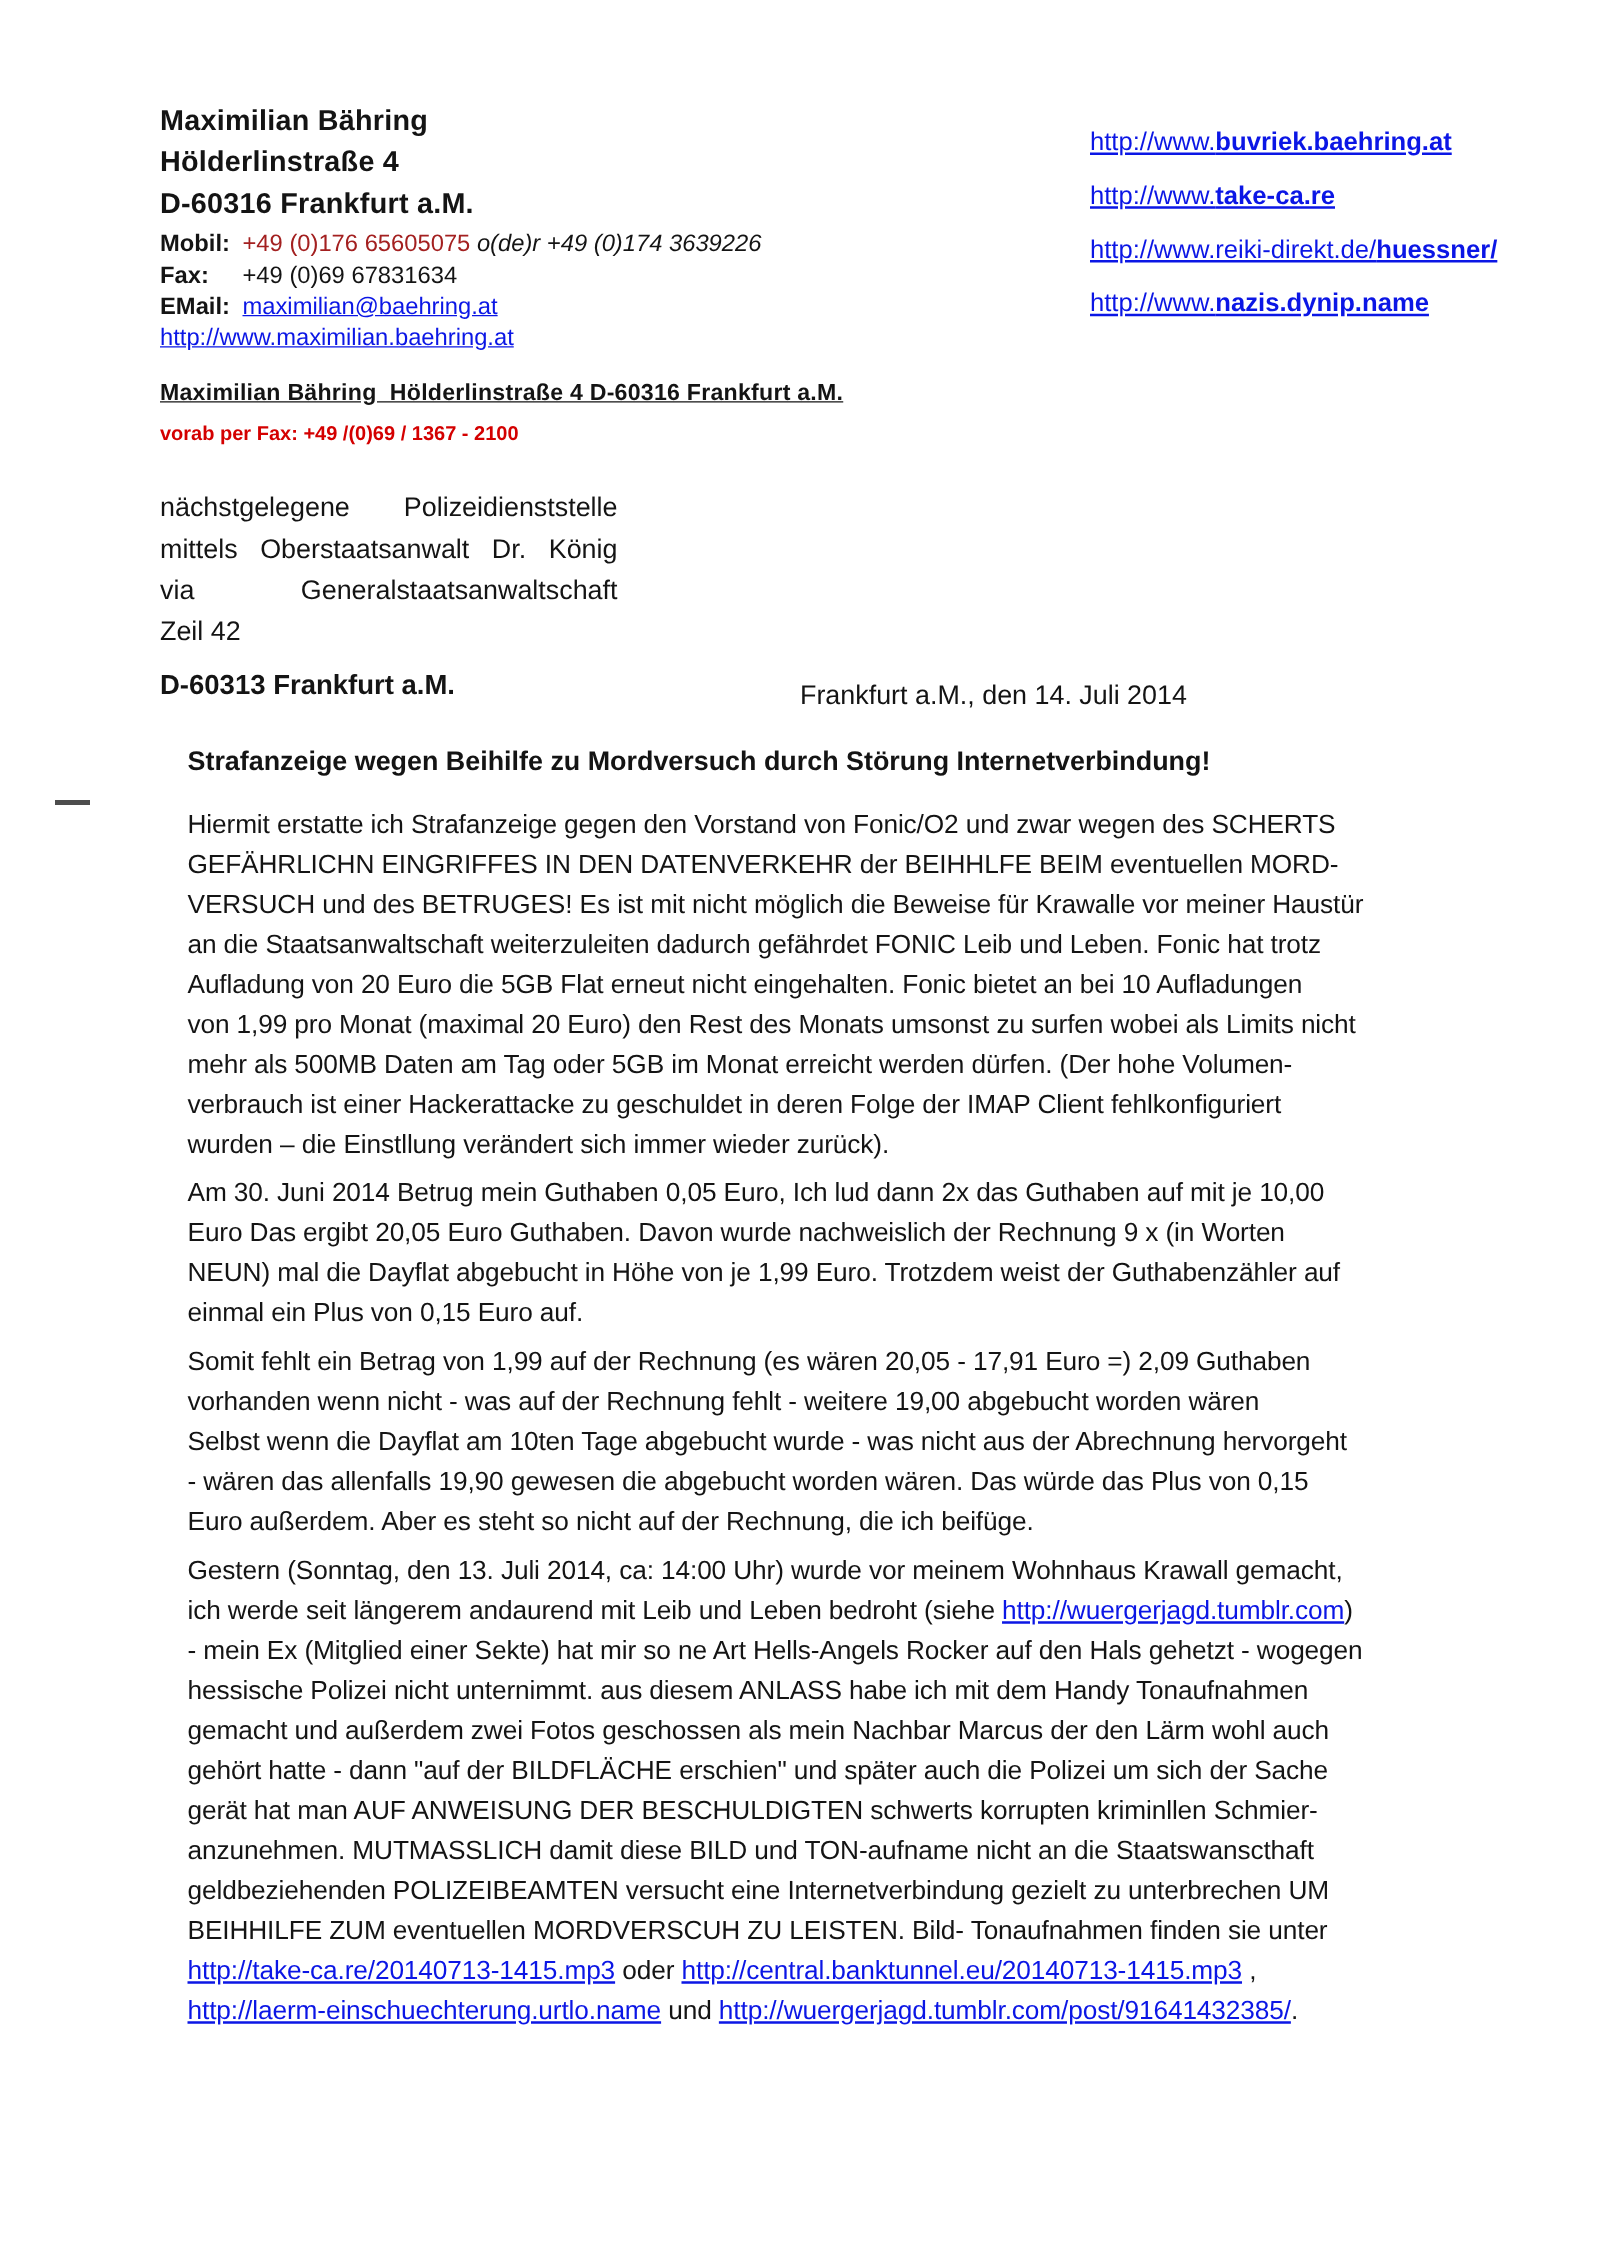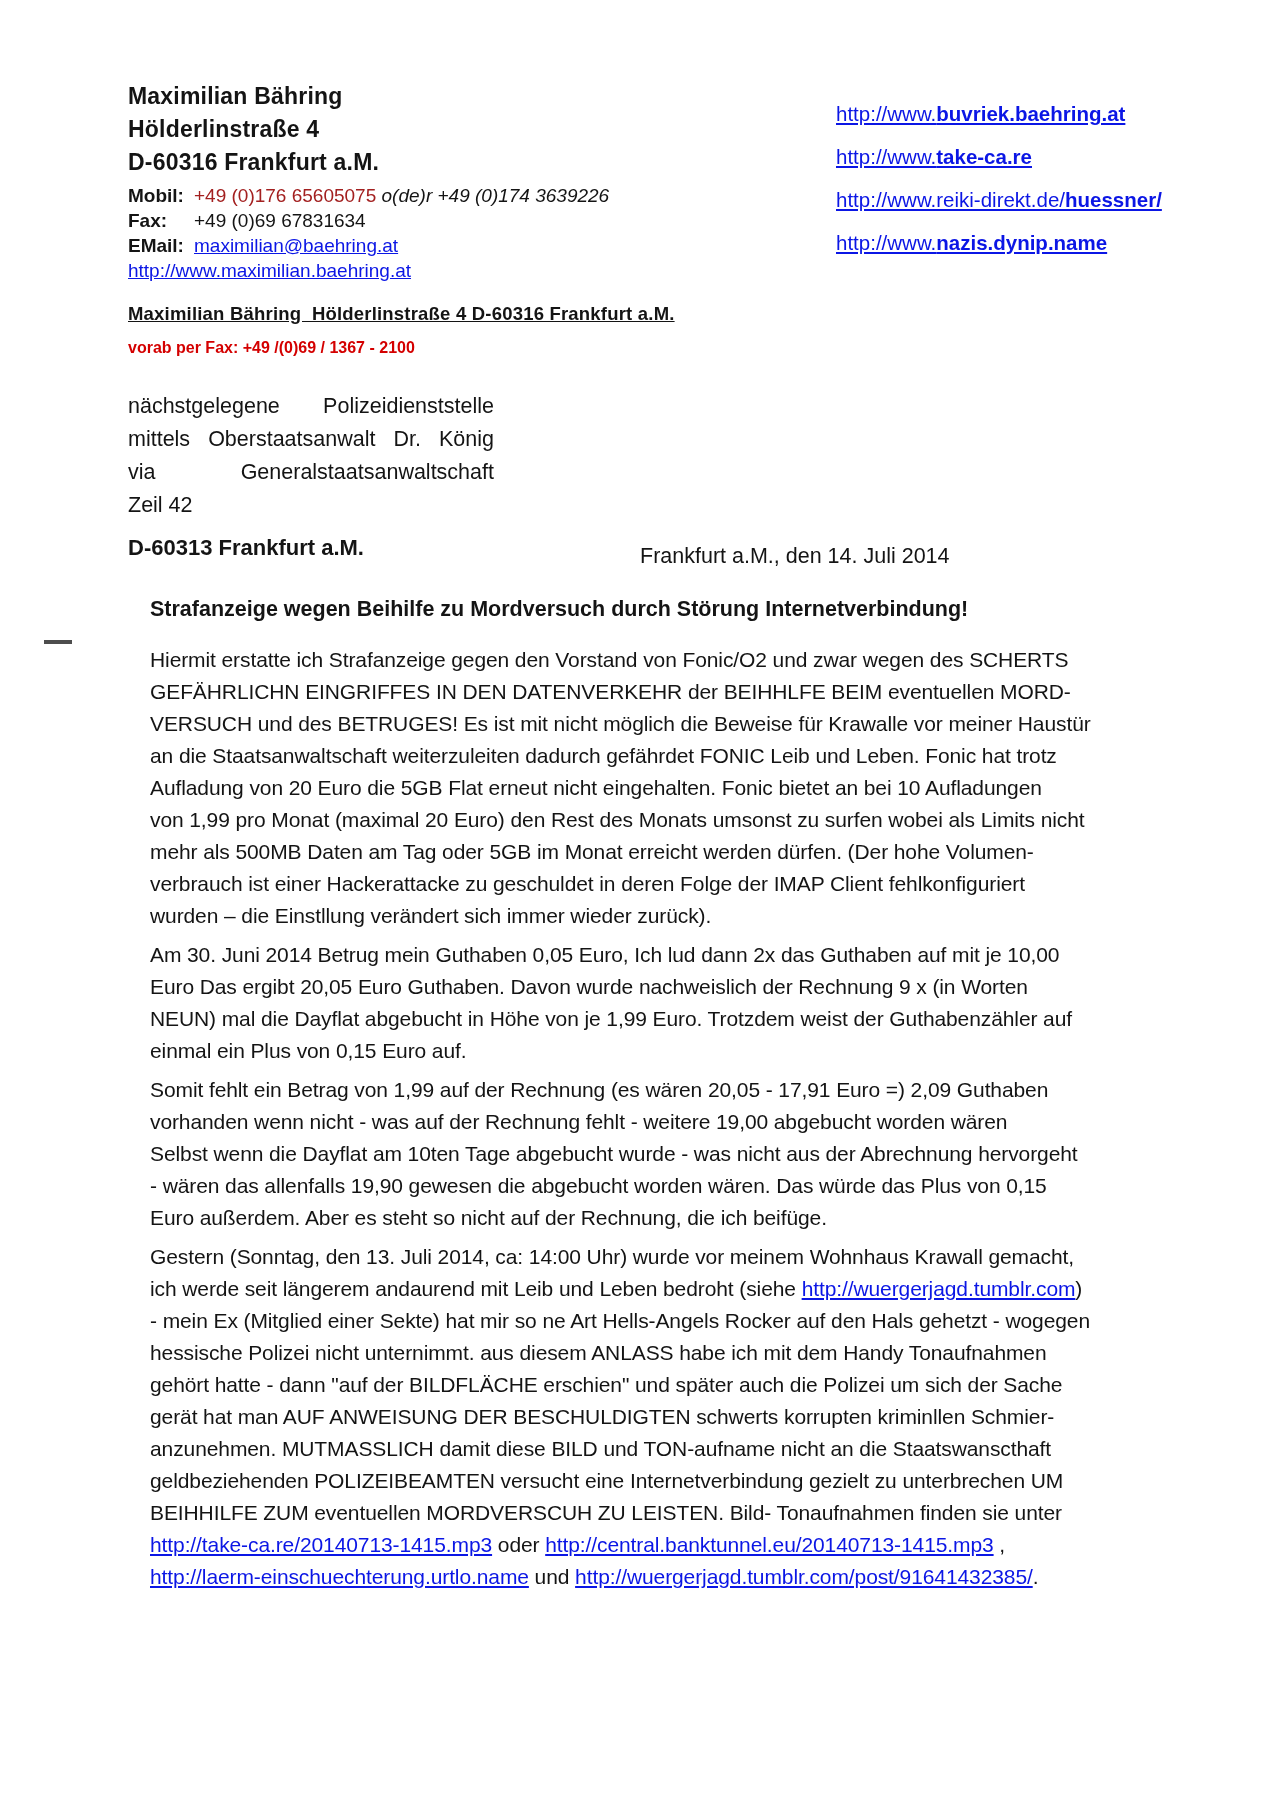--- a/index.html
+++ b/index.html
@@ -14,21 +14,21 @@
   .sender { position:absolute; left:128px; top:80px; }
   .sender .big { font-size:23px; font-weight:bold; line-height:33px; letter-spacing:.2px; }
   .contact { margin-top:4px; }
   .contact-row { font-size:19px; line-height:25px; }
   .lbl { display:inline-block; width:66px; font-weight:bold; }
   .phone-red { color:var(--phone-red,#a32020); }
   .alt-phone { font-style:italic; }
   .seg-link, .a-link { color:var(--link-blue,#0b16e5); text-decoration:underline; }
   .seg-linkb { color:var(--link-blue,#0b16e5); text-decoration:underline; font-weight:bold; }
   
-  .top-links { position:absolute; left:836px; top:92px; }
+  .top-links { position:absolute; left:872px; top:92px; }
   .top-links .line { height:43px; line-height:43px; font-size:20.5px; white-space:nowrap; }
   
   .return-line { position:absolute; left:128px; top:303px; font-size:18.5px; font-weight:600;
                  text-decoration:underline; white-space:pre; letter-spacing:.2px; }
   .fax-note { position:absolute; left:128px; top:339px; font-size:16px; font-weight:600;
               color:var(--fax-red,#d40000); }
   
   .fold-mark { position:absolute; left:44px; top:640px; width:28px; height:4px;
                background:var(--fold-gray,#4d4d4d); }
   
@@ -133,20 +133,21 @@
           <div class="line"><span class="seg">vorhanden wenn nicht - was auf der Rechnung fehlt - weitere 19,00 abgebucht worden wären</span></div>
           <div class="line"><span class="seg">Selbst wenn die Dayflat am 10ten Tage abgebucht wurde - was nicht aus der Abrechnung hervorgeht</span></div>
           <div class="line"><span class="seg">- wären das allenfalls 19,90 gewesen die abgebucht worden wären. Das würde das Plus von 0,15</span></div>
           <div class="line"><span class="seg">Euro außerdem. Aber es steht so nicht auf der Rechnung, die ich beifüge.</span></div>
         </div>
         <div class="paragraph">
           <div class="line"><span class="seg">Gestern (Sonntag, den 13. Juli 2014, ca: 14:00 Uhr) wurde vor meinem Wohnhaus Krawall gemacht,</span></div>
           <div class="line"><span class="seg">ich werde seit längerem andaurend mit Leib und Leben bedroht (siehe </span><span class="seg-link">http://wuergerjagd.tumblr.com</span><span class="seg">)</span></div>
           <div class="line"><span class="seg">- mein Ex (Mitglied einer Sekte) hat mir so ne Art Hells-Angels Rocker auf den Hals gehetzt - wogegen</span></div>
           <div class="line"><span class="seg">hessische Polizei nicht unternimmt. aus diesem ANLASS habe ich mit dem Handy Tonaufnahmen</span></div>
+          <div class="line"><span class="seg">gemacht und außerdem zwei Fotos geschossen als mein Nachbar Marcus der den Lärm wohl auch</span></div>
           <div class="line"><span class="seg">gehört hatte - dann "auf der BILDFLÄCHE erschien" und später auch die Polizei um sich der Sache</span></div>
           <div class="line"><span class="seg">gerät hat man AUF ANWEISUNG DER BESCHULDIGTEN schwerts korrupten kriminllen Schmier-</span></div>
           <div class="line"><span class="seg">anzunehmen. MUTMASSLICH damit diese BILD und TON-aufname nicht an die Staatswanscthaft</span></div>
           <div class="line"><span class="seg">geldbeziehenden POLIZEIBEAMTEN versucht eine Internetverbindung gezielt zu unterbrechen UM</span></div>
           <div class="line"><span class="seg">BEIHHILFE ZUM eventuellen MORDVERSCUH ZU LEISTEN. Bild- Tonaufnahmen finden sie unter</span></div>
           <div class="line"><span class="seg-link">http://take-ca.re/20140713-1415.mp3</span><span class="seg"> oder </span><span class="seg-link">http://central.banktunnel.eu/20140713-1415.mp3</span><span class="seg"> ,</span></div>
           <div class="line"><span class="seg-link">http://laerm-einschuechterung.urtlo.name</span><span class="seg"> und </span><span class="seg-link">http://wuergerjagd.tumblr.com/post/91641432385/</span><span class="seg">.</span></div>
         </div>
       </div>
 

